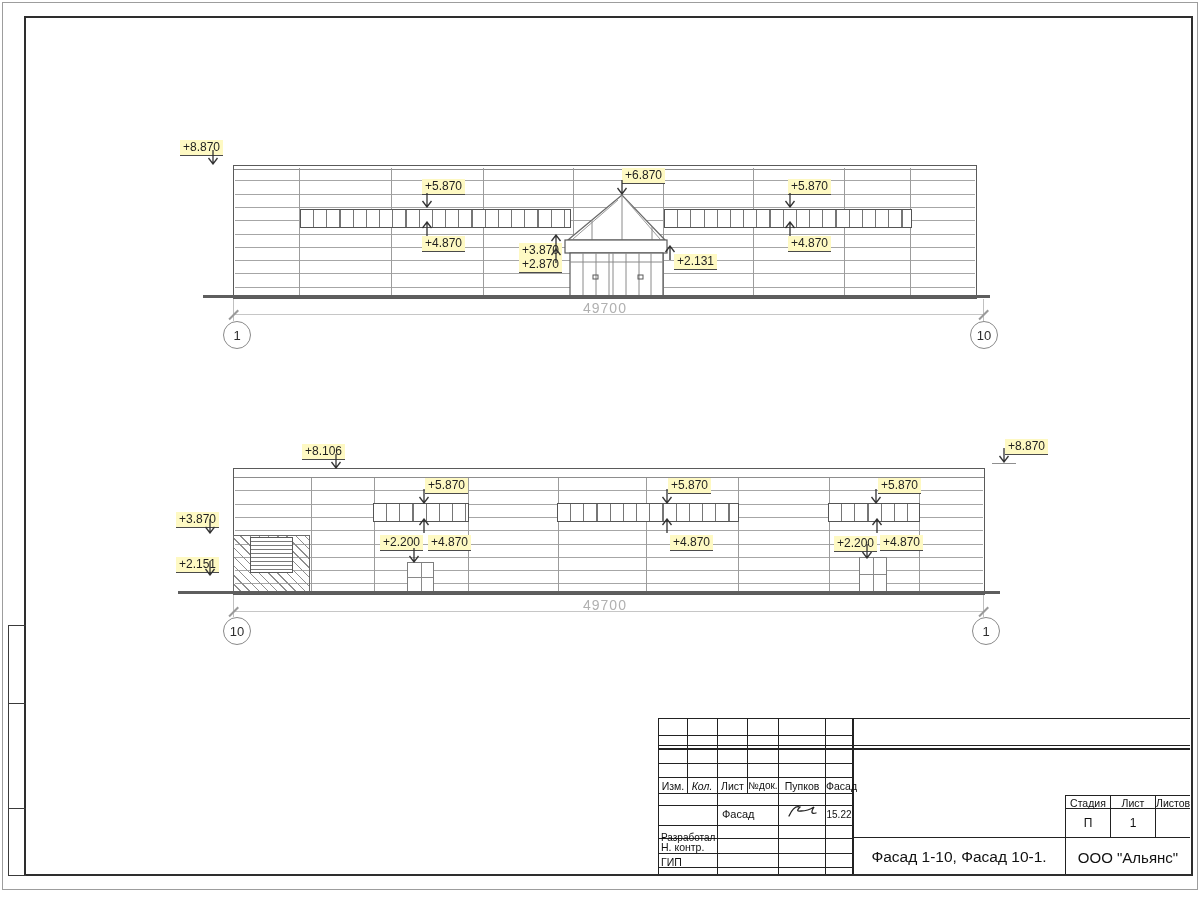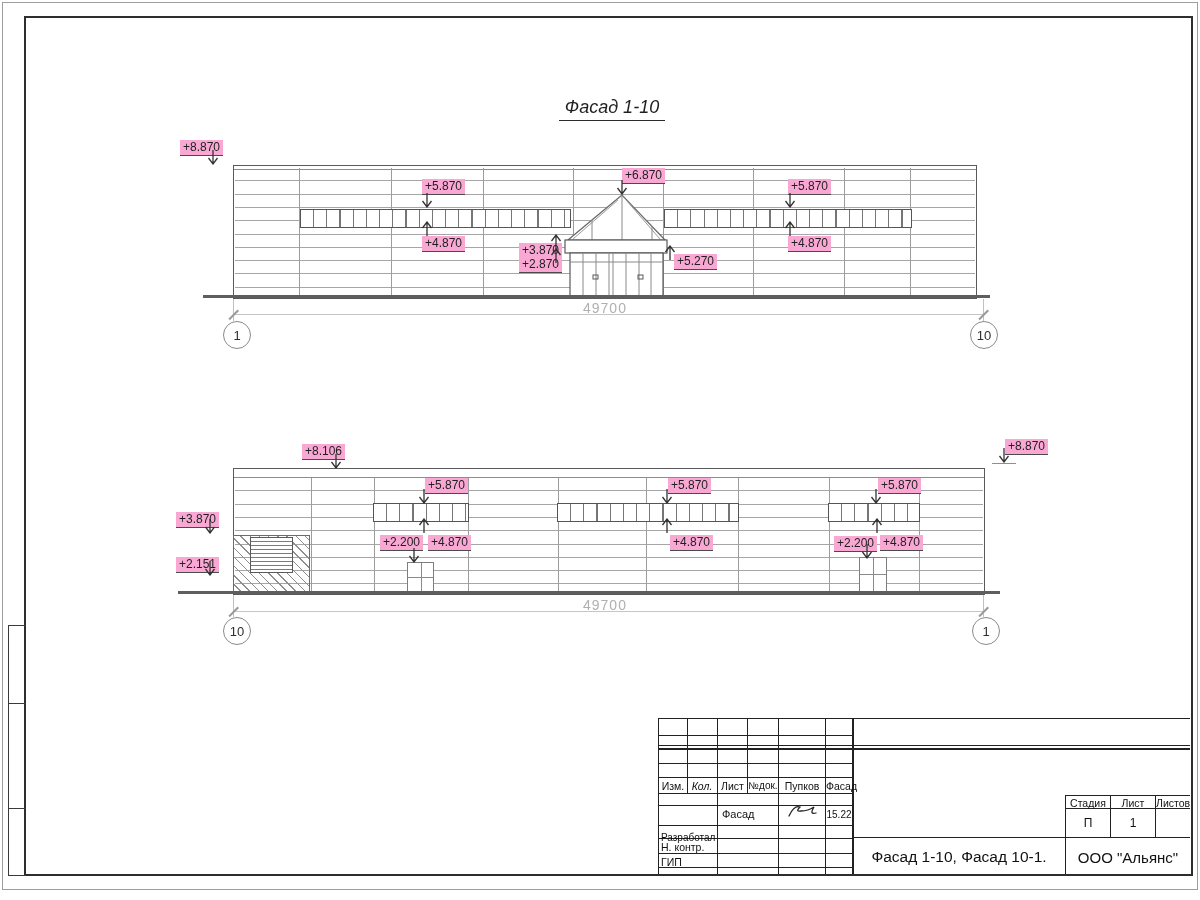--- a/index.html
+++ b/index.html
@@ -23,21 +23,21 @@
         background-image:repeating-linear-gradient(90deg,transparent 0,transparent 12.1px,#767676 12.1px,#767676 13.2px);}
   .ground{position:absolute;height:3px;background:#5e5e5e;}
   .dimline{position:absolute;height:1px;background:#c6c6c6;}
   .ext{position:absolute;width:1px;background:#c0c0c0;}
   .tick{position:absolute;width:13px;height:1.5px;background:#9a9a9a;transform:rotate(-45deg);}
   .dimtxt{position:absolute;color:#b0b0b0;font-size:14px;letter-spacing:1px;}
   .axis{position:absolute;width:26px;height:26px;border:1px solid #8a8a8a;border-radius:50%;background:#fff;
         font-size:13px;color:#2e2e2e;display:flex;align-items:center;justify-content:center;}
 
   .mark{position:absolute;}
-  .mark span{display:inline-block;background:#f9a8d4;border-bottom:1px solid #4a4a4a;padding:0 3px 1px;font-size:12px;white-space:nowrap;}
+  .mark span{display:inline-block;background:#fef9c3;border-bottom:1px solid #4a4a4a;padding:0 3px 1px;font-size:12px;white-space:nowrap;}
   .arr{position:absolute;width:12px;height:15px;}
   .arr path{stroke:#333;stroke-width:1.3;fill:none;}
   .lvl{position:absolute;height:1px;background:#8f8f8f;}
 
   .hatchbox{position:absolute;border:1px solid #6b6b6b;
      background:repeating-linear-gradient(45deg,transparent 0,transparent 5.5px,#8e8e8e 5.5px,#8e8e8e 6.5px);}
   .louver{position:absolute;border:1px solid #5a5a5a;background-color:#fff;
      background-image:repeating-linear-gradient(180deg,transparent 0,transparent 3px,#7a7a7a 3px,#7a7a7a 4px);}
   .door{position:absolute;background:#fff;border:1.5px solid #7e7e7e;}
   .door::before{content:"";position:absolute;left:50%;top:0;bottom:0;width:1px;background:#8a8a8a;}
@@ -53,23 +53,20 @@
 
 <div class="sheet">
   <div class="outer-border"></div>
   <div class="frame"></div>
 
   <div class="side-strip">
     <div class="div" style="top:77px;"></div>
     <div class="div" style="top:182px;"></div>
   </div>
 
-  <div class="fac-title" style="left:497px;top:97px;">
-    <span>Фасад 1-10</span>
-  </div>
 
   <div class="fbody" style="left:233px;top:165px;width:742px;height:132px;">
     <div class="cap" style="top:3px;"></div>
     <div class="hl"></div>
     <div class="vl" style="left:65px;"></div>
     <div class="vl" style="left:157px;"></div>
     <div class="vl" style="left:249px;"></div>
     <div class="vl" style="left:339px;"></div>
     <div class="vl" style="left:429px;"></div>
     <div class="vl" style="left:519px;"></div>
@@ -140,21 +137,21 @@
   <div class="mark" style="left:519px;top:240px;"><span>+3.870</span></div>
   <svg class="arr" style="left:550px;top:234px;" viewBox="0 0 12 15">
       <path d="M6,15 L6,1 M1.5,7 L6,1 L10.5,7"></path>
     </svg>
 
   <div class="mark" style="left:519px;top:254px;"><span>+2.870</span></div>
   <svg class="arr" style="left:550px;top:248px;" viewBox="0 0 12 15">
       <path d="M6,15 L6,1 M1.5,7 L6,1 L10.5,7"></path>
     </svg>
 
-  <div class="mark" style="left:674px;top:251px;"><span>+5.270</span></div>
+  <div class="mark" style="left:674px;top:251px;"><span>+2.131</span></div>
   <svg class="arr" style="left:664px;top:245px;" viewBox="0 0 12 15">
       <path d="M6,15 L6,1 M1.5,7 L6,1 L10.5,7"></path>
     </svg>
 
 
   <div class="fbody" style="left:233px;top:468px;width:750px;height:125px;">
     <div class="cap" style="top:8px;"></div>
     <div class="hl" style="top:9px;"></div>
     <div class="vl" style="left:77px;top:9px;"></div>
     <div class="vl" style="left:140px;top:9px;"></div>

